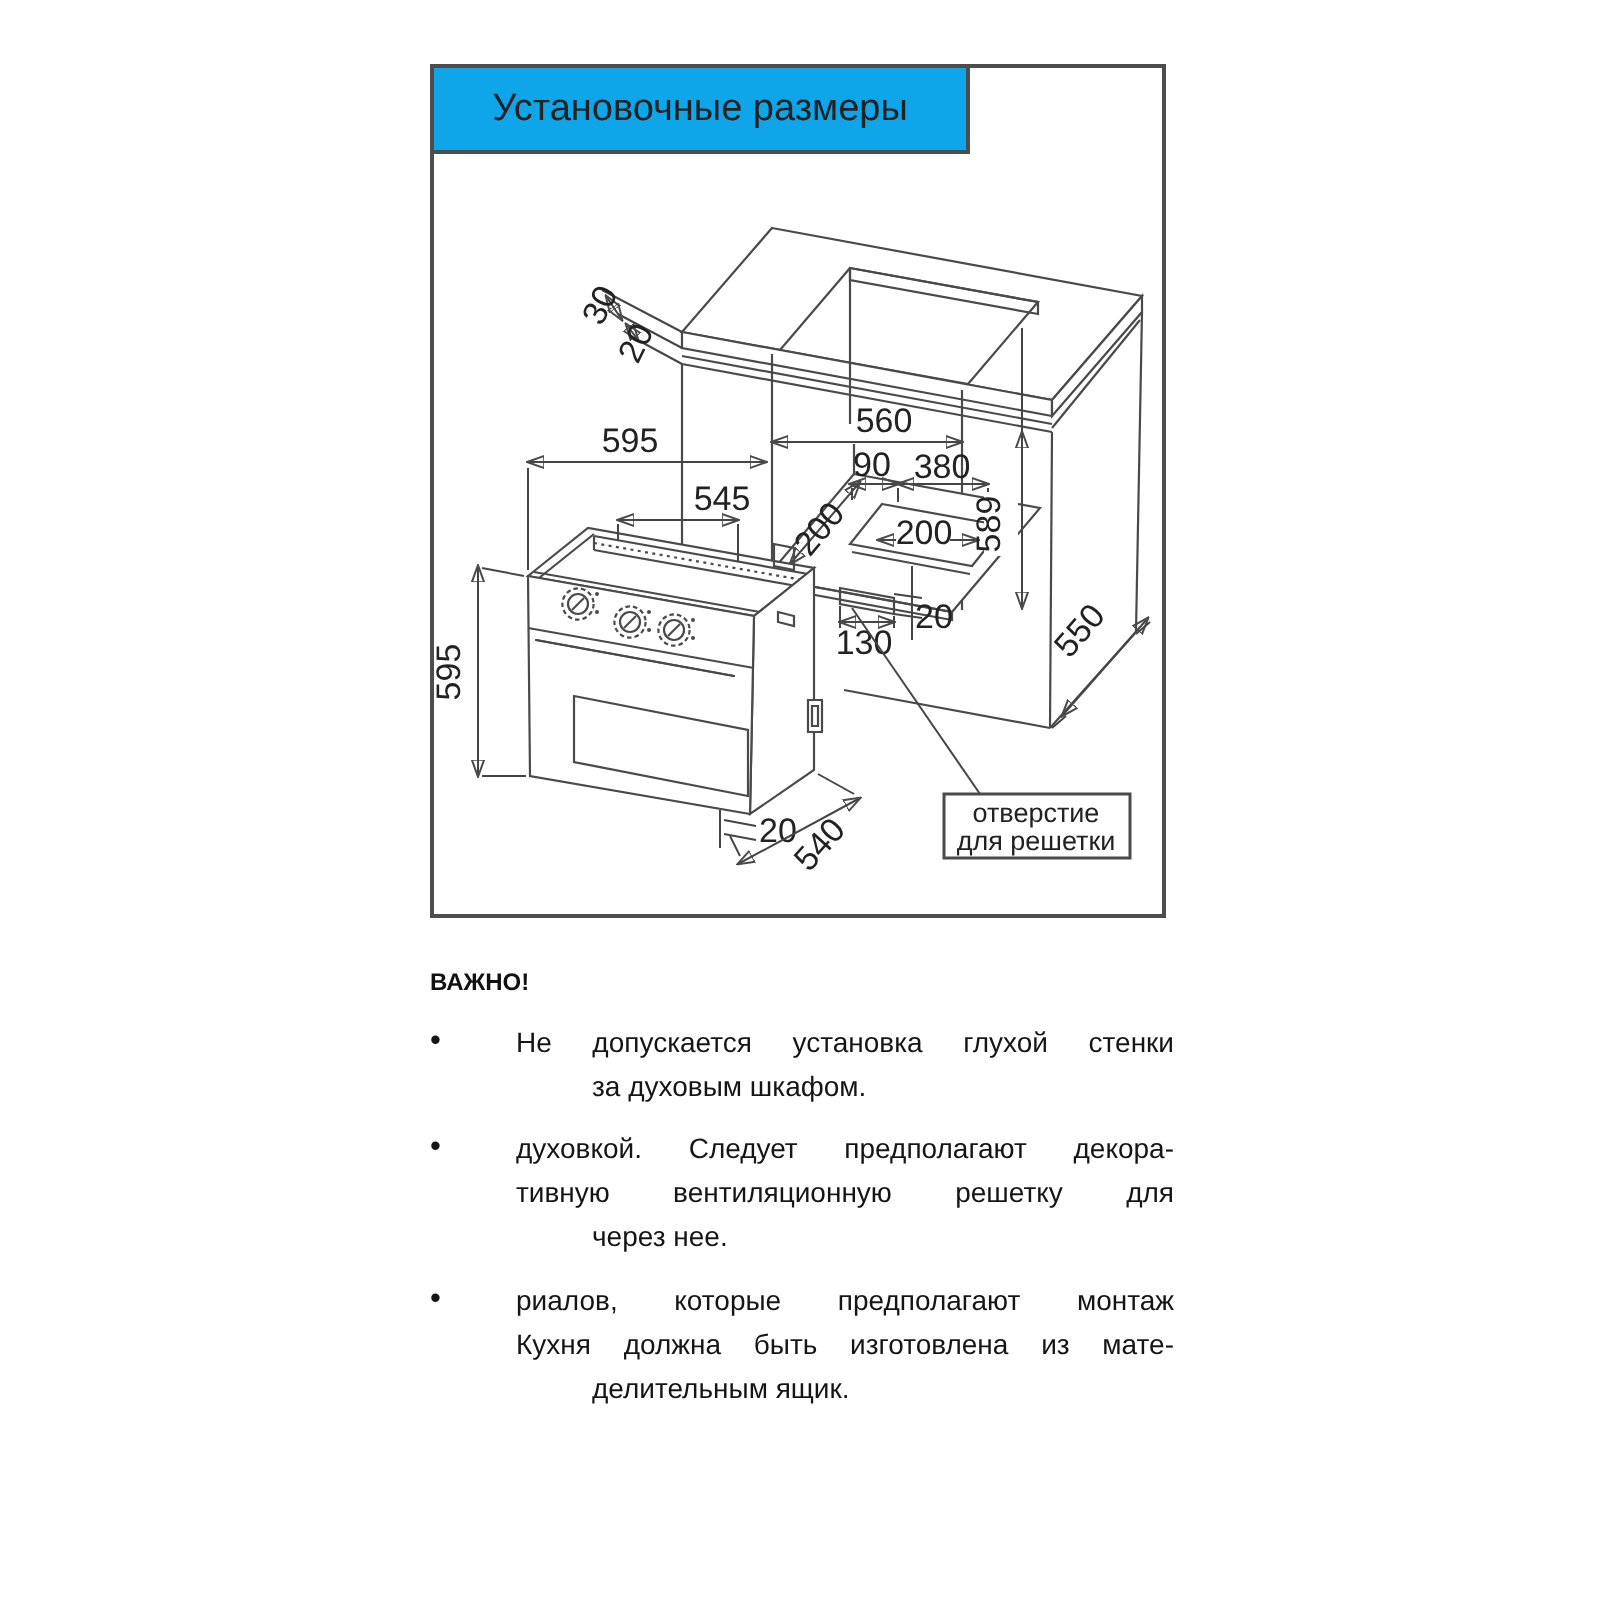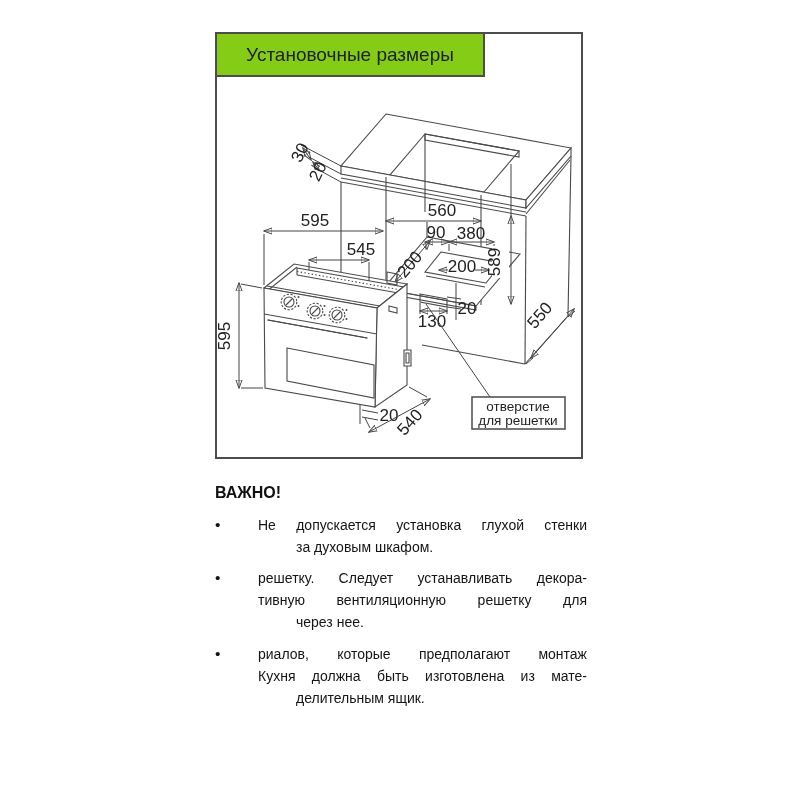--- a/index.html
+++ b/index.html
@@ -1,32 +1,32 @@
 <!DOCTYPE html>
 <html><head>
 <meta charset="utf-8">
 <style>
   html,body{margin:0;padding:0;background:#fff;}
   .page{position:relative;width:800px;height:800px;background:#ffffff;
         font-family:"Liberation Sans",sans-serif;color:#141414;overflow:hidden;}
   .frame{position:absolute;left:215px;top:32px;width:368px;height:427px;
          border:2px solid #4d4d4d;box-sizing:border-box;background:#fff;}
   .titlebox{position:absolute;left:215px;top:32px;width:270px;height:45px;
-            border:2px solid #4d4d4d;box-sizing:border-box;background:#84cc16;
+            border:2px solid #4d4d4d;box-sizing:border-box;background:#0ea5e9;
             display:flex;align-items:center;justify-content:center;
             font-size:19px;color:#222;}
   svg.draw{position:absolute;left:217px;top:36px;}
   svg.draw path, svg.draw line{stroke:#4a4a4a;stroke-width:1.1;fill:none;}
   svg.draw .face{fill:#ffffff;}
   svg.draw .dim{stroke:#454545;stroke-width:1;}
   svg.draw text{font-family:"Liberation Sans",sans-serif;font-size:17px;fill:#222;
                 text-anchor:middle;stroke:none;}
   svg.draw text.small{font-size:13.5px;}
   .important{position:absolute;left:215px;top:484px;width:372px;}
-  .imp-head{font-size:16px;font-weight:700;color:#111;}
+  .imp-head{font-size:12px;font-weight:700;color:#111;}
   .bullet{display:flex;}
   .bullet.b0{margin-top:12px;}
   .bullet.b1{margin-top:9px;}
   .bullet.b2{margin-top:10px;}
   .bchar{width:43px;flex:0 0 43px;font-size:15.5px;line-height:22px;}
   .btext{width:329px;flex:0 0 329px;font-size:14px;line-height:22px;color:#151515;}
   .jl{text-align:justify;text-align-last:justify;}
   .jl.last{text-align-last:left;margin-left:38px;}
 </style>
 </head>
@@ -200,21 +200,21 @@
       <div class="bchar">•</div>
       <div class="btext">
         <div class="jl">Не допускается установка глухой стенки</div>
         <div class="jl last">за духовым шкафом.</div>
       </div>
     </div>
 
     <div class="bullet b1">
       <div class="bchar">•</div>
       <div class="btext">
-        <div class="jl">решетку. Следует устанавливать декора-</div>
+        <div class="jl">духовкой. Следует предполагают декора-</div>
         <div class="jl">тивную вентиляционную решетку для</div>
         <div class="jl last">через нее.</div>
       </div>
     </div>
 
     <div class="bullet b2">
       <div class="bchar">•</div>
       <div class="btext">
         <div class="jl">риалов, которые предполагают монтаж</div>
         <div class="jl">Кухня должна быть изготовлена из мате-</div>

